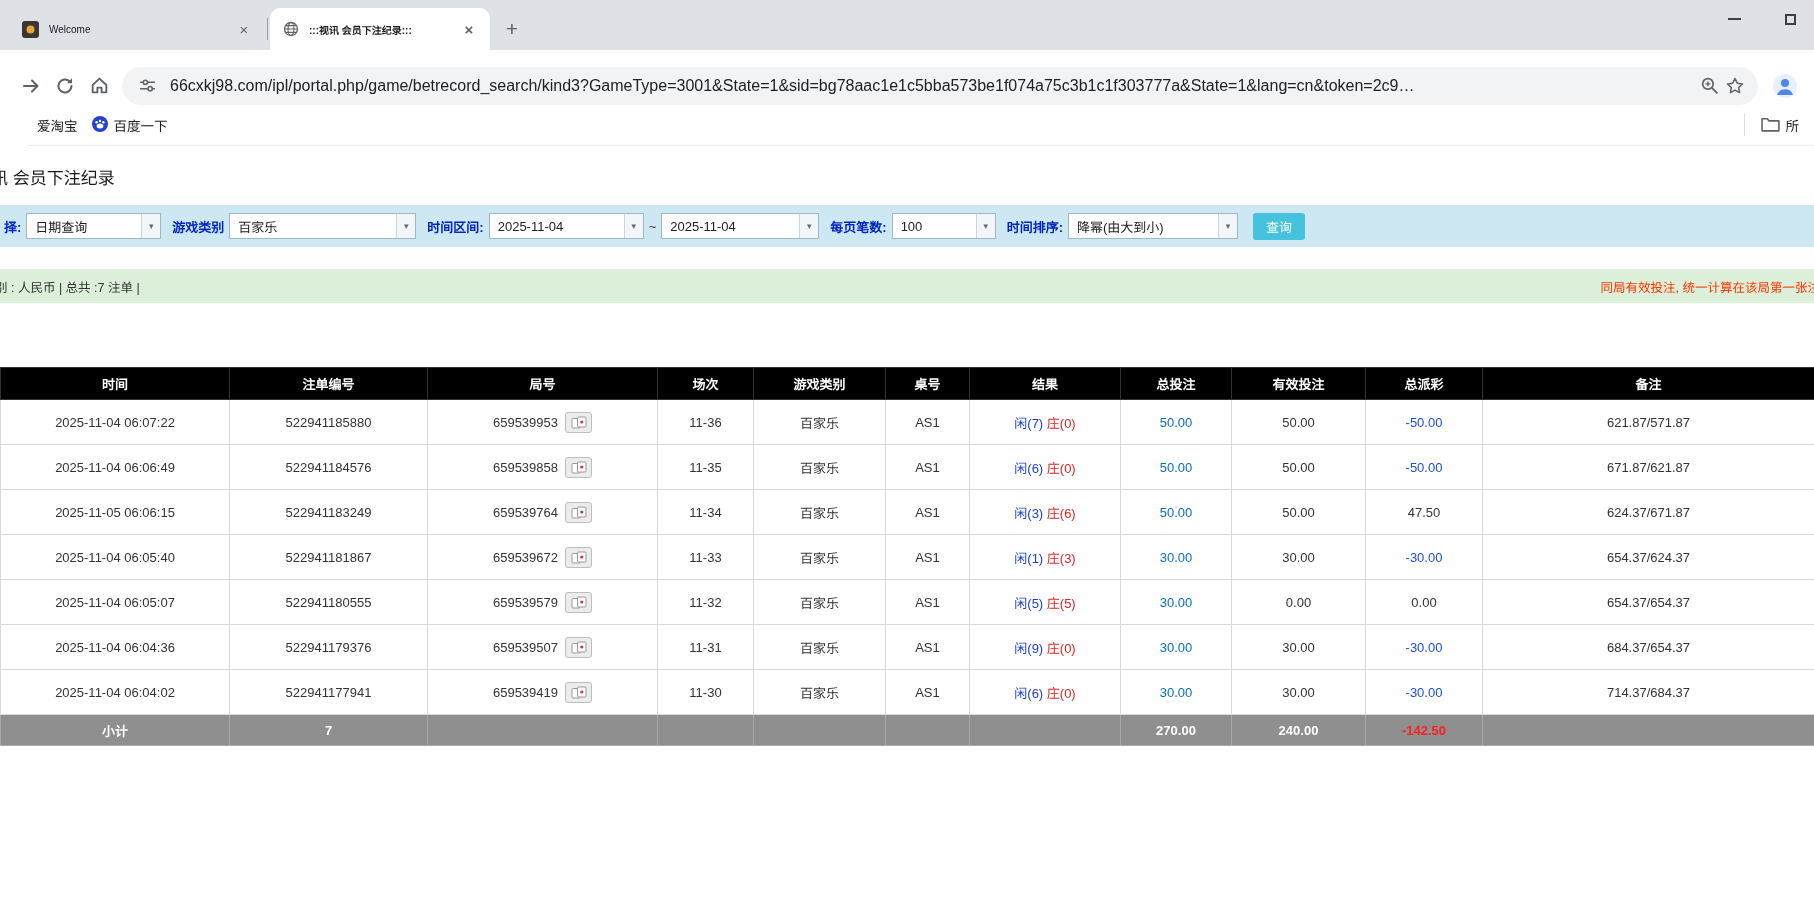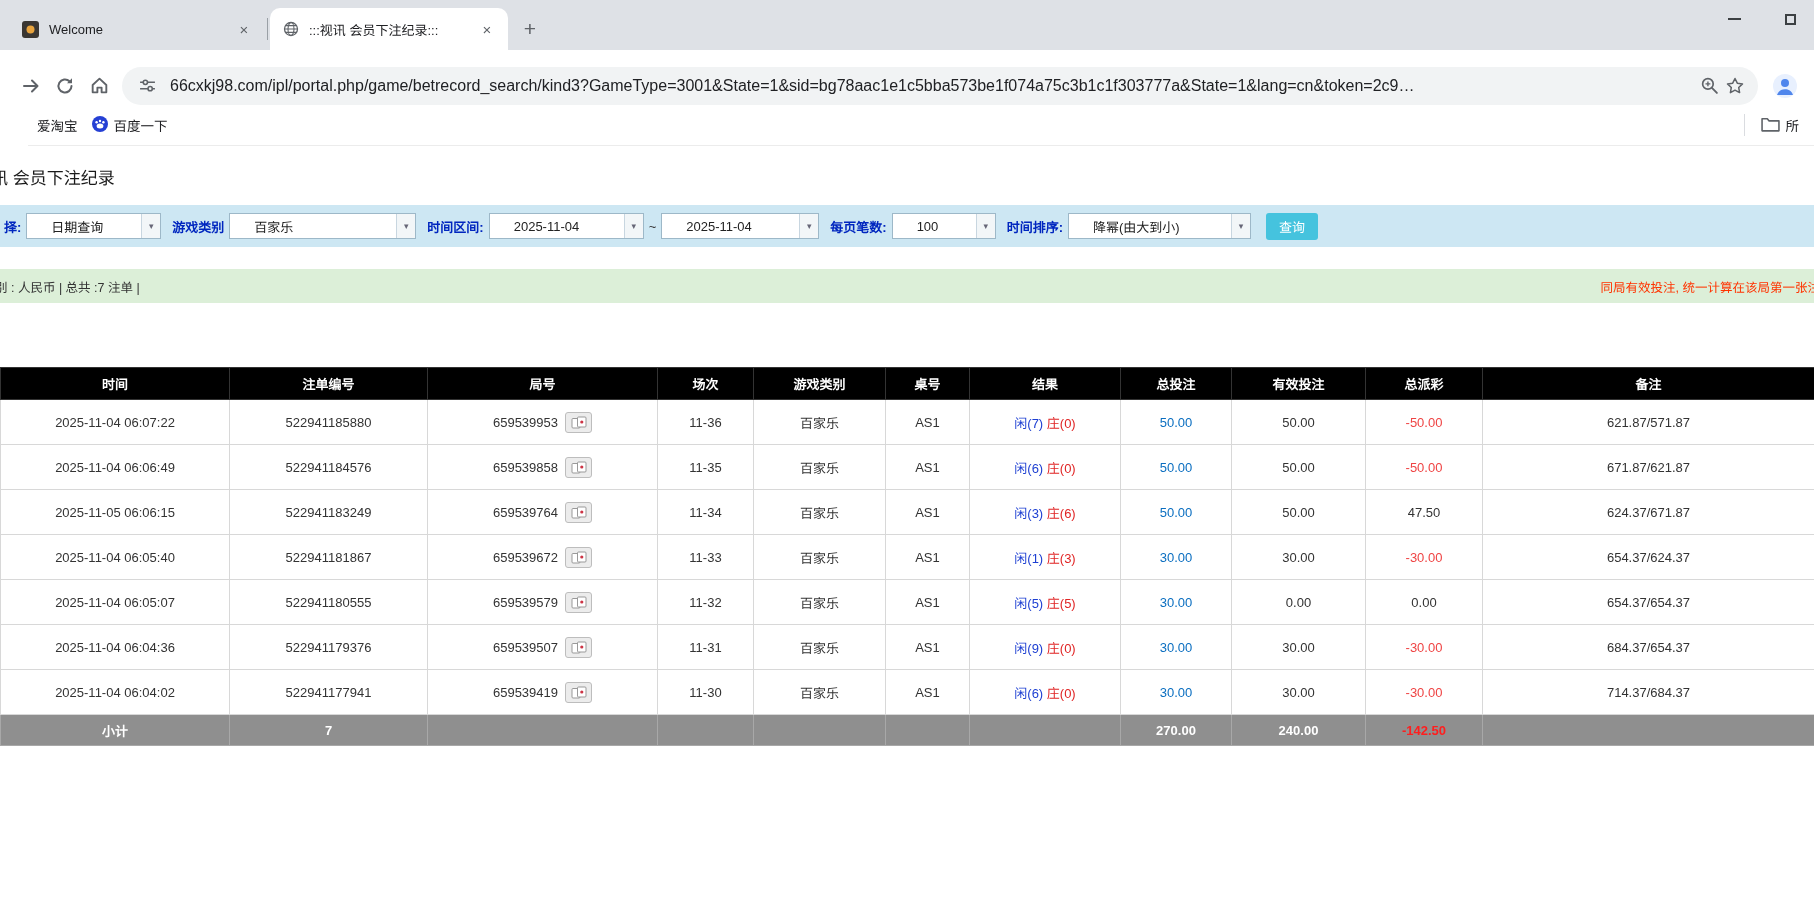--- a/index.html
+++ b/index.html
@@ -3,23 +3,23 @@
 <meta charset="utf-8">
 <style>
   * { box-sizing: border-box; margin: 0; padding: 0; }
   html,body { width: 1814px; height: 899px; overflow: hidden; }
   body { font-family: "Liberation Sans","DejaVu Sans",sans-serif; background: #fff; }
 
   
   .tab-bar { height: 50px; background: #dee1e6; display: flex; align-items: flex-end; padding-left: 10px; position: relative; }
   .tab { height: 42px; display: flex; align-items: center; padding: 0 12px; border-radius: 10px 10px 0 0; cursor: default; }
   .tab.inactive { width: 255px; }
-  .tab.active { width: 238px; background: #fff; }
+  .tab.active { width: 220px; background: #fff; font-weight: bold; }
   .favicon { width: 17px; height: 17px; flex: none; display: flex; align-items: center; justify-content: center; }
-  .tab-title { flex: 1; font-size: 13px; color: #202124; margin: 0 10px; white-space: nowrap; overflow: hidden; }
+  .tab-title { flex: 1; font-size: 10px; color: #202124; margin: 0 10px; white-space: nowrap; overflow: hidden; }
   .tab-close { width: 18px; height: 18px; border-radius: 50%; display: flex; align-items: center; justify-content: center; color: #5f6368; font-size: 15px; flex: none; }
   .tab-close::before { content: "×"; }
   .tab-sep { width: 1px; height: 22px; background: #9aa0a6; margin: 0 2px 10px 2px; }
   .new-tab { width: 28px; height: 28px; margin: 0 0 7px 8px; display: flex; align-items: center; justify-content: center; color: #5f6368; font-size: 21px; }
   .new-tab::before { content: "+"; }
   .win-controls { position: absolute; right: 18px; top: 0; height: 38px; display: flex; align-items: center; gap: 44px; }
   .ctl-min { width: 13px; height: 2px; background: #3c4043; display: block; }
   .ctl-max { width: 11px; height: 11px; border: 2px solid #3c4043; display: block; }
 
   .nav-bar { height: 55px; background: #fff; display: flex; align-items: center; padding: 16px 12px 0 14px; }
@@ -34,39 +34,39 @@
   .bm-sep { width: 1px; height: 22px; background: #dadce0; flex: none; }
 
   
   .page { padding-top: 18px; background: #fff; }
   .page-title { font-size: 17px; color: #1a1a1a; font-weight: 500; margin: 0 0 16px -9px; white-space: nowrap; }
 
   .filter-bar { height: 42px; background: #cde7f3; display: flex; align-items: center; padding: 0 4px; gap: 11px; white-space: nowrap; }
   .f-group { display: flex; align-items: center; gap: 5px; }
   .f-label { color: #0026bf; font-weight: bold; font-size: 13px; }
   .combo { height: 26px; background: #fff; border: 1px solid #9db8c8; display: inline-flex; align-items: center; overflow: hidden; }
-  .combo-text { padding: 0 24px; font-size: 13px; color: #222; flex: 1; text-align: left; white-space: nowrap; overflow: hidden; }
+  .combo-text { padding: 0 8px; font-size: 13px; color: #222; flex: 1; text-align: left; white-space: nowrap; overflow: hidden; }
   .combo-arrow { width: 19px; align-self: stretch; border-left: 1px solid #c8d6e0; background: #f2f6f8; display: flex; align-items: center; justify-content: center; color: #667; font-size: 9px; flex: none; }
   .combo-arrow::before { content: "▾"; }
   .tilde { font-size: 13px; color: #333; }
   .search-btn { height: 27px; padding: 0 13px; background: #45c3de; color: #fff; border: none; border-radius: 3px; font-size: 13px; margin-left: 4px; cursor: pointer; }
 
   .summary-bar { height: 34px; background: #dcefd8; margin-top: 22px; display: flex; align-items: center; justify-content: space-between; padding: 0 2px; overflow: hidden; }
   .summary-left { font-size: 12.5px; color: #333; margin-left: -7px; white-space: nowrap; }
   .summary-notice { font-size: 12.5px; color: #ff3300; margin-right: -8px; white-space: nowrap; }
 
   .bet-table { width: 1814px; margin-top: 64px; border-collapse: collapse; table-layout: fixed; border-radius: 30px; }
   .bet-table th { background: #000; color: #fff; font-size: 13px; font-weight: bold; height: 32px; border: 1px solid #333; }
   .bet-table td { height: 45px; text-align: center; vertical-align: middle; font-size: 13px; color: #333; border: 1px solid #d8d8d8; background: #fff; }
   .round-wrap { display: inline-flex; align-items: center; gap: 7px; }
   .card-btn { width: 27px; height: 21px; background: #ececec; border: 1px solid #bdbdbd; border-radius: 3px; display: inline-flex; align-items: center; justify-content: center; cursor: pointer; }
   .player { color: #1d3fd2; }
   .banker { color: #e02424; }
   .link-blue { color: #0a6ec0; cursor: pointer; }
-  .neg { color: #ef4444; }
+  .neg { color: #1d4ed8; }
   .frow td { background: #8f8f8f; color: #fff; height: 31px; font-weight: bold; border-color: #a8a8a8; font-size: 13px; }
   .frow td.fneg { color: #ff1e1e; }
 </style>
 </head>
 <body>
 
 <div>
 
   <div class="tab-bar">
     <div class="tab inactive">
@@ -209,21 +209,21 @@
     </div>
     <div class="f-group">
       <span class="f-label">每页笔数:</span>
       <span class="combo" style="width:104px">
         <span class="combo-text">100</span>
         <span class="combo-arrow"></span>
       </span>
     </div>
     <div class="f-group">
       <span class="f-label">时间排序:</span>
-      <span class="combo" style="width:183px">
+      <span class="combo" style="width:170px">
         <span class="combo-text">降幂(由大到小)</span>
         <span class="combo-arrow"></span>
       </span>
     </div>
     <button class="search-btn">查询</button>
   </div>
 
   <div class="summary-bar">
     <span class="summary-left">别 : 人民币 | 总共 :7 注单 |</span>
     <span class="summary-notice">同局有效投注, 统一计算在该局第一张注</span>

